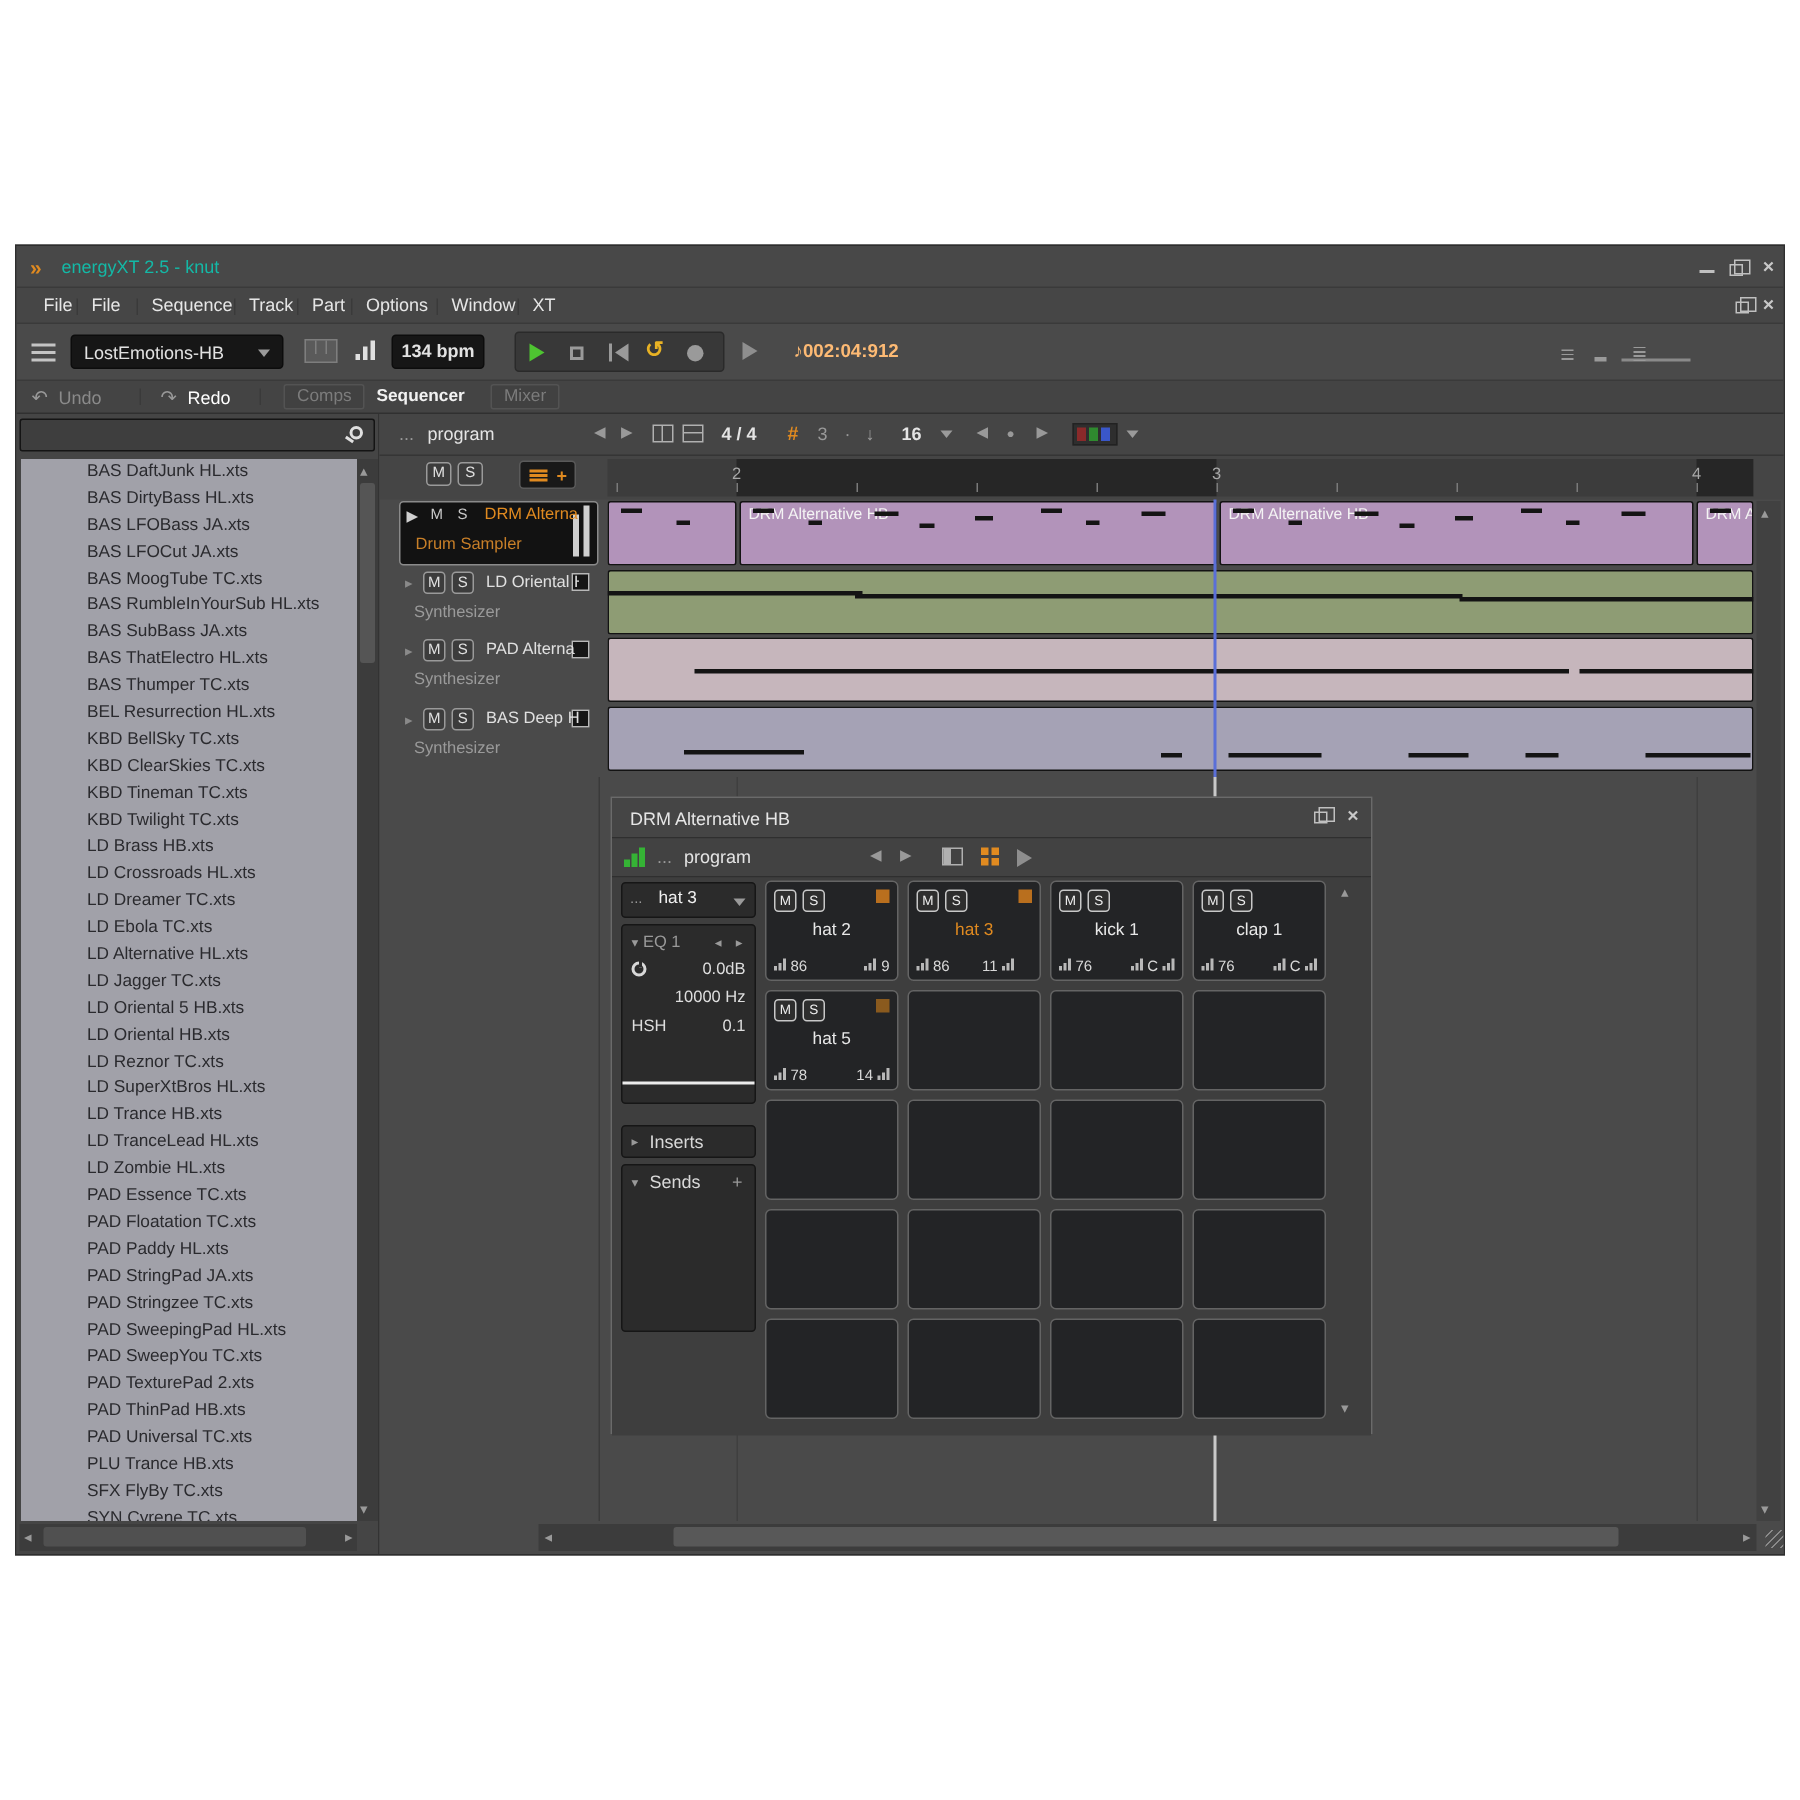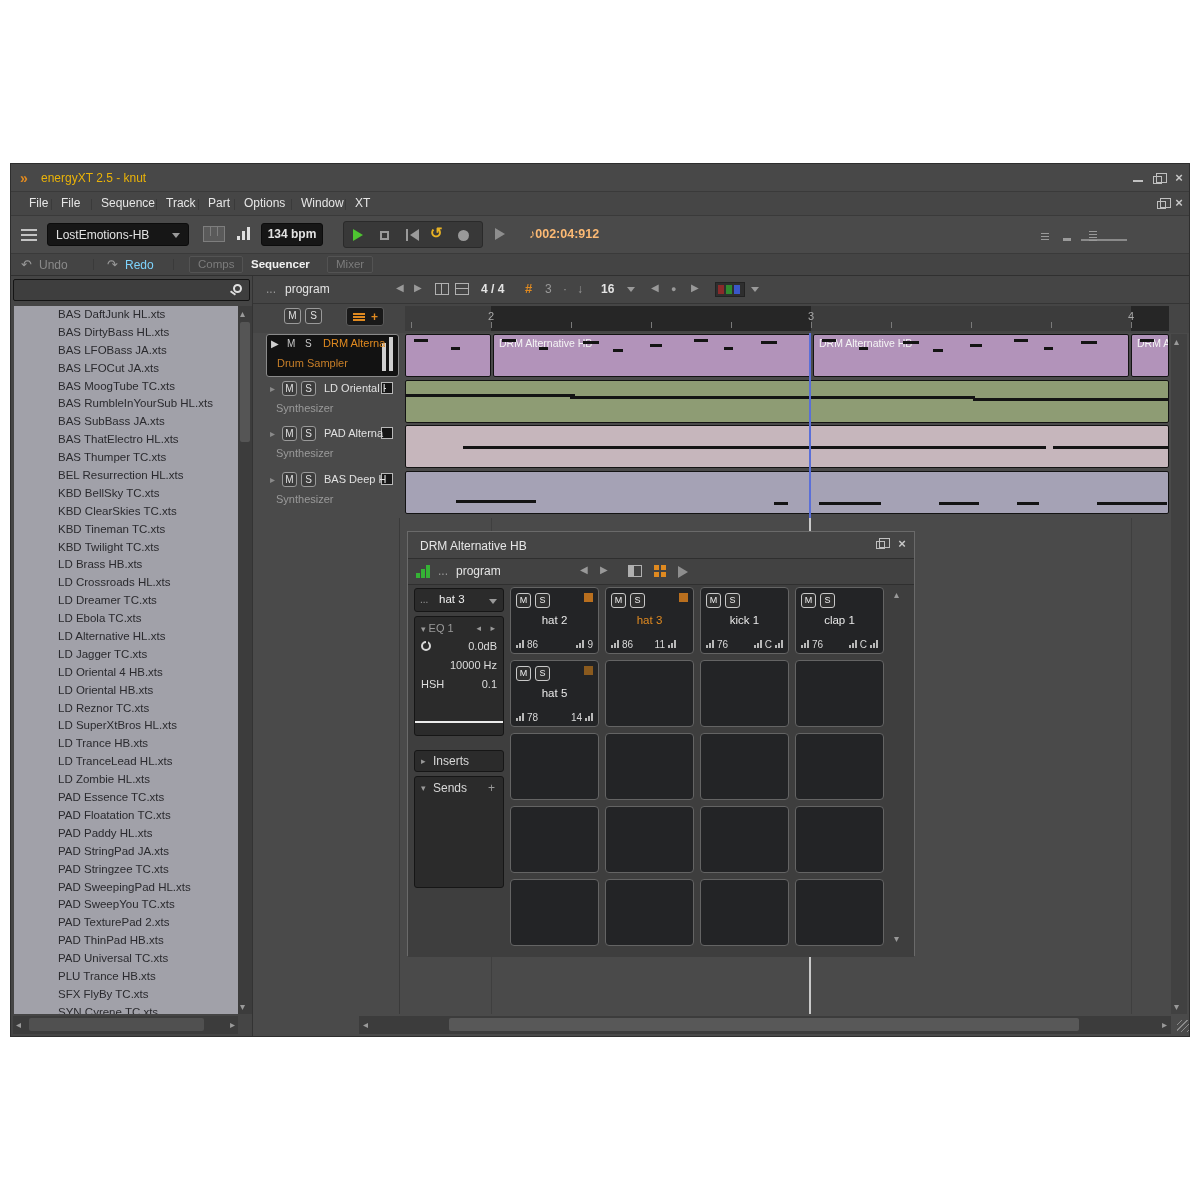--- a/index.html
+++ b/index.html
@@ -89,21 +89,21 @@
   .orange{color:#e08a20;}
   .green-eq{position:absolute;width:4px;background:#35b335;}
 </style>
 </head>
 <body>
 
 <div id="app">
 
   <div id="titlebar">
     <span class="abs orange" style="left:9px;top:6px;font-size:14px;font-weight:bold;">»</span>
-    <span class="abs" style="left:30px;top:7px;color:#eab308;">energyXT 2.5 - knut</span>
+    <span class="abs" style="left:30px;top:7px;color:#14b8a6;">energyXT 2.5 - knut</span>
     <div class="bar2" style="left:1122px;top:16px;width:10px;height:2px;"></div>
     <div class="restore" style="left:1142px;top:12px;"></div>
     <span class="win-ico" style="left:1160px;top:7px;font-weight:bold;">×</span>
   </div>
 
   <div id="menubar">
     <div id="menu-items">
         <div class="menu-item" style="left: 18px;">File</div>
         <div class="msep" style="left: 40px;"></div>
         <div class="menu-item" style="left: 50px;">File</div>
@@ -160,21 +160,21 @@
       <div class="abs" style="left:40px;bottom:1px;width:46px;height:2px;background:#8a8a8a;"></div>
       <div class="abs" style="left:48px;bottom:1px;width:8px;height:10px;background:repeating-linear-gradient(#9a9a9a 0 1px,transparent 1px 3px);"></div>
     </div>
   </div>
 
   <div id="tabrow">
     <span class="abs glyph" style="left:10px;top:3px;font-size:13px;">↶</span>
     <span class="abs" style="left:28px;top:4px;color:#8a8a8a;">Undo</span>
     <div class="msep" style="left:82px;top:5px;"></div>
     <span class="abs glyph" style="left:96px;top:3px;font-size:13px;">↷</span>
-    <span class="abs" style="left:114px;top:4px;color:#7dd3fc;">Redo</span>
+    <span class="abs" style="left:114px;top:4px;color:#ffffff;">Redo</span>
     <div class="msep" style="left:162px;top:5px;"></div>
     <span class="tab-dim" style="left:178px;">Comps</span>
     <span class="abs" style="left:240px;top:4px;color:#f2f2f2;font-weight:bold;font-size:11.5px;">Sequencer</span>
     <span class="tab-dim" style="left:316px;">Mixer</span>
   </div>
 
   <div id="content">
 
     <div id="sidebar">
       <div id="search-box">
@@ -195,21 +195,21 @@
           <div class="file-item">KBD BellSky TC.xts</div>
           <div class="file-item">KBD ClearSkies TC.xts</div>
           <div class="file-item">KBD Tineman TC.xts</div>
           <div class="file-item">KBD Twilight TC.xts</div>
           <div class="file-item">LD Brass HB.xts</div>
           <div class="file-item">LD Crossroads HL.xts</div>
           <div class="file-item">LD Dreamer TC.xts</div>
           <div class="file-item">LD Ebola TC.xts</div>
           <div class="file-item">LD Alternative HL.xts</div>
           <div class="file-item">LD Jagger TC.xts</div>
-          <div class="file-item">LD Oriental 4 HB.xts</div>
+          <div class="file-item">LD Oriental 5 HB.xts</div>
           <div class="file-item">LD Oriental HB.xts</div>
           <div class="file-item">LD Reznor TC.xts</div>
           <div class="file-item">LD SuperXtBros HL.xts</div>
           <div class="file-item">LD Trance HB.xts</div>
           <div class="file-item">LD TranceLead HL.xts</div>
           <div class="file-item">LD Zombie HL.xts</div>
           <div class="file-item">PAD Essence TC.xts</div>
           <div class="file-item">PAD Floatation TC.xts</div>
           <div class="file-item">PAD Paddy HL.xts</div>
           <div class="file-item">PAD StringPad JA.xts</div>

